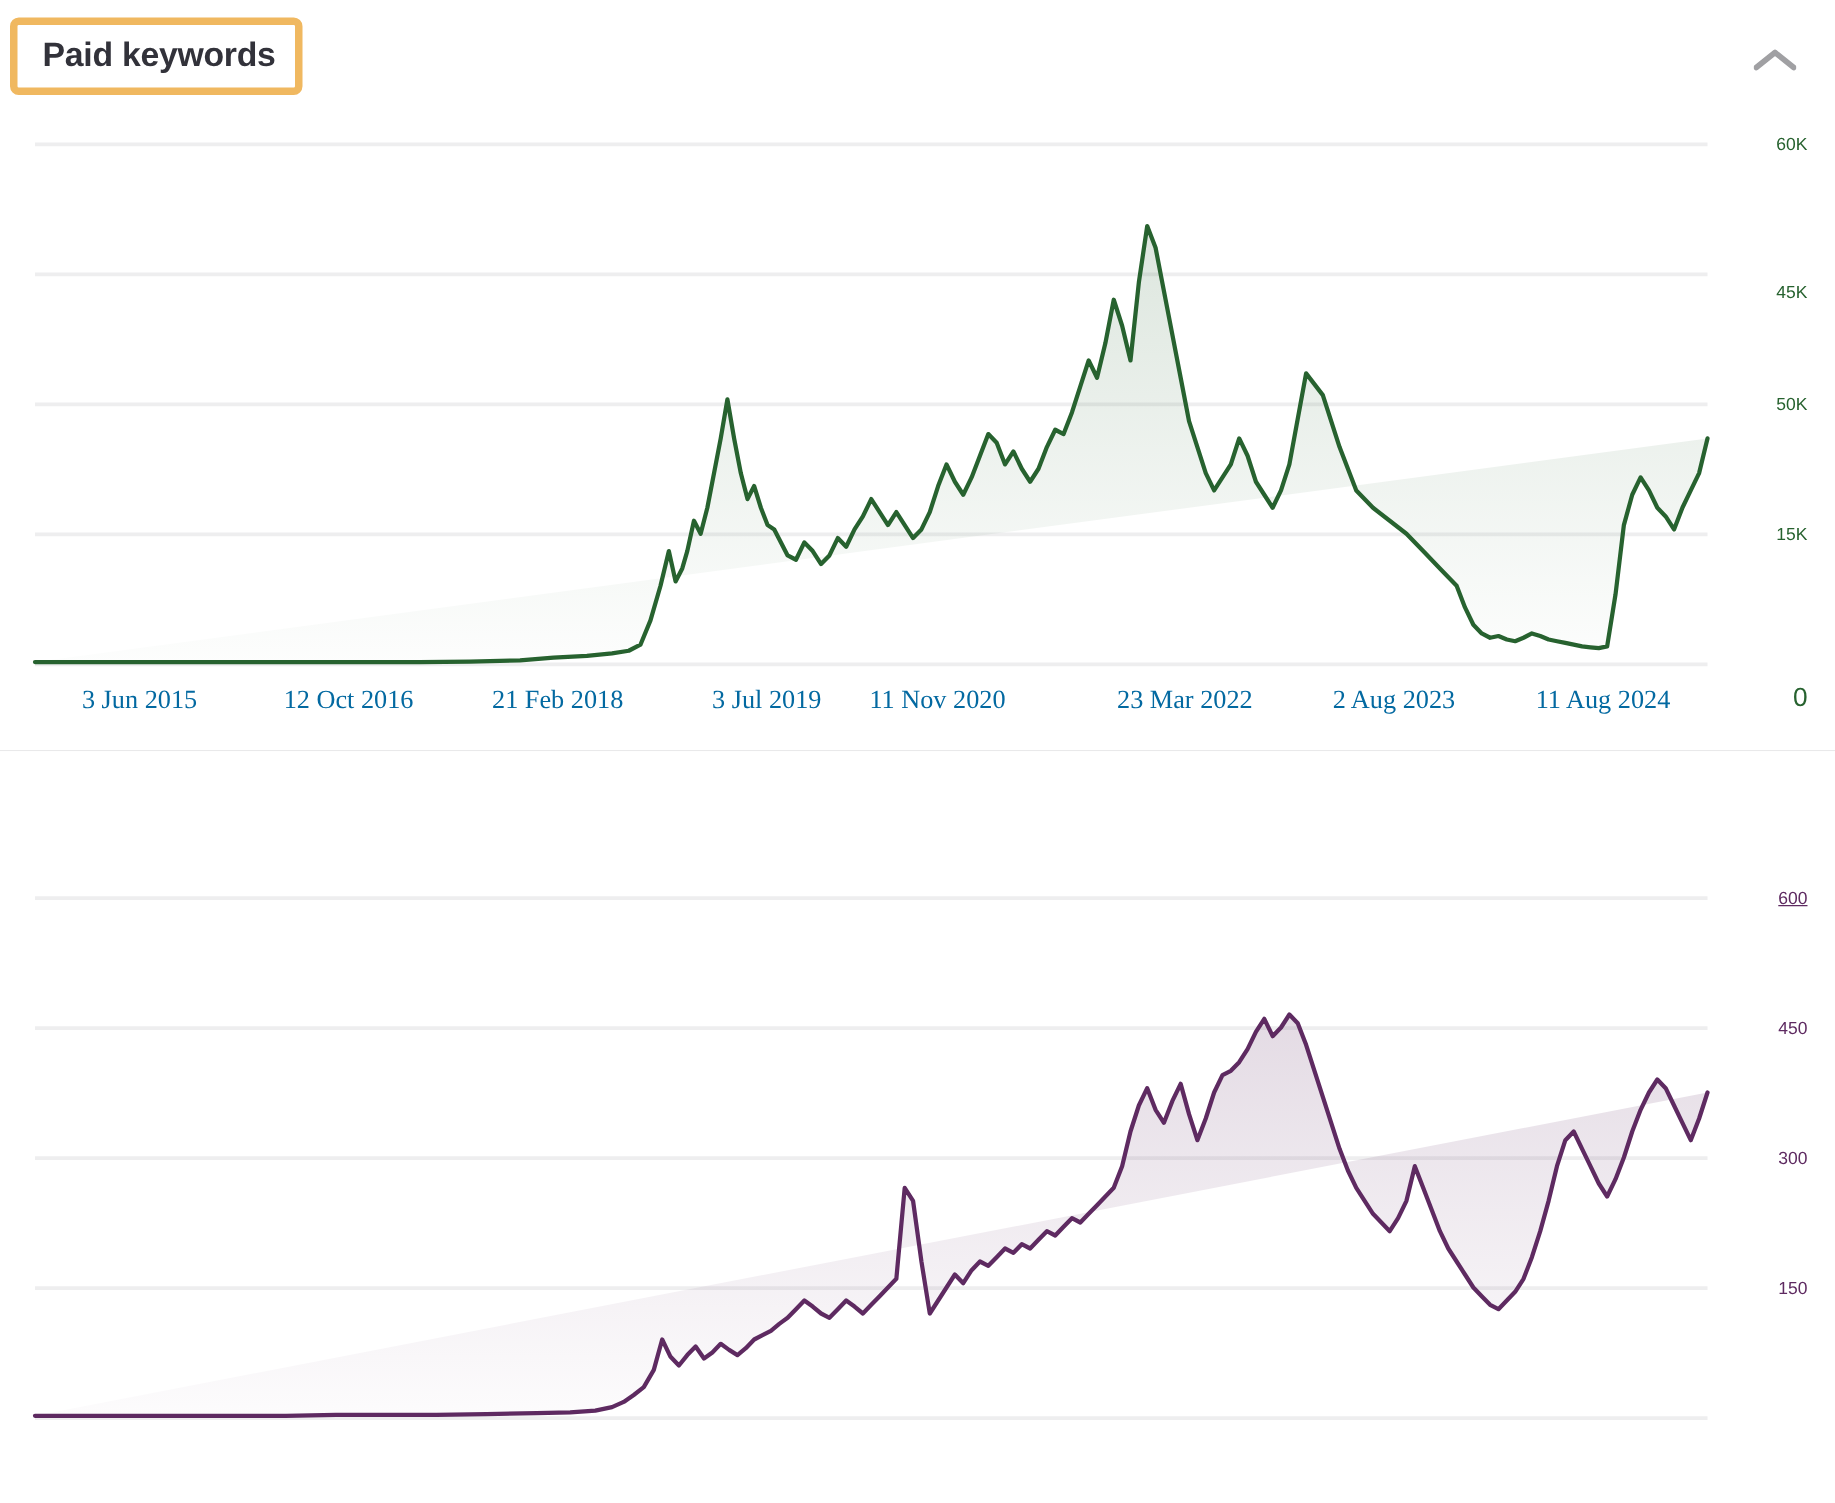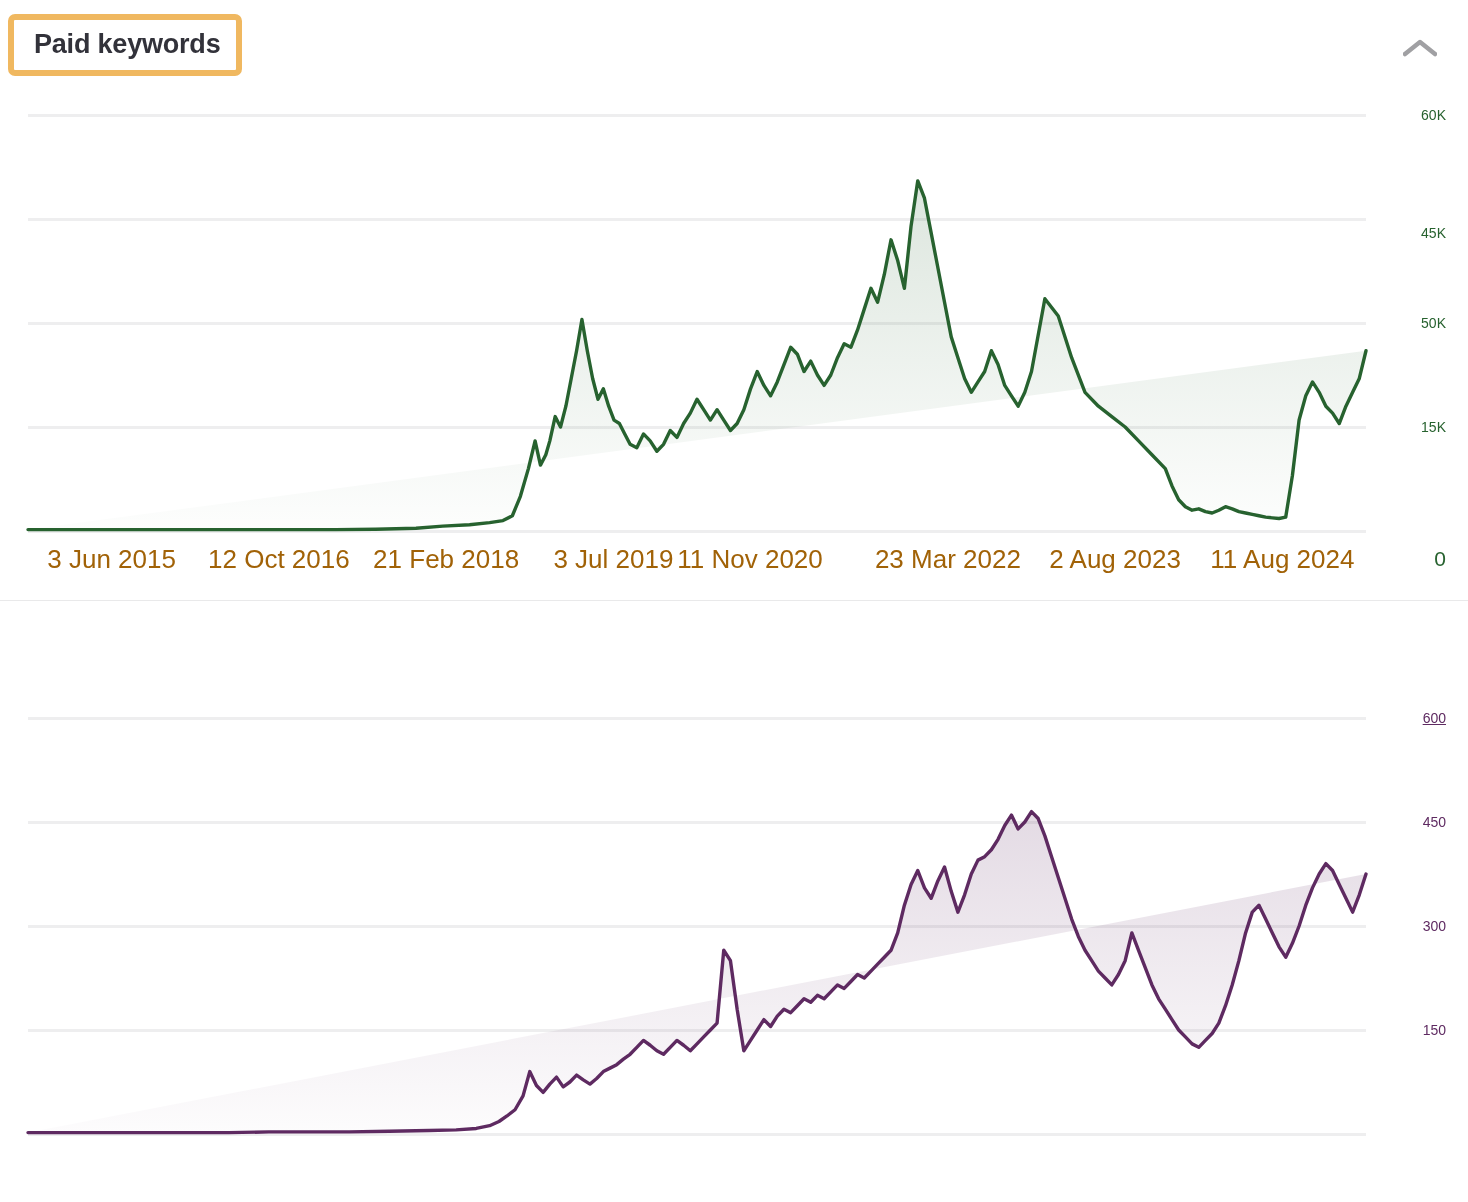--- a/index.html
+++ b/index.html
@@ -130,25 +130,26 @@
   .y-purple { color: #5e2a61; }
 
   .x-labels {
     position: absolute;
     left: 0;
     width: 1468px;
     height: 26px;
   }
   .x-label {
     position: absolute;
-    font-size: 26px;
+    font-size: 21px;
     line-height: 26px;
-    color: #a16207;
+    color: #0369a1;
     white-space: nowrap;
     transform: translateX(-50%);
+    font-family: Liberation Serif, serif;
   }
   .x-zero {
     position: absolute;
     right: 22px;
     font-size: 21px;
     line-height: 26px;
     white-space: nowrap;
   }
 </style>
 </head>

